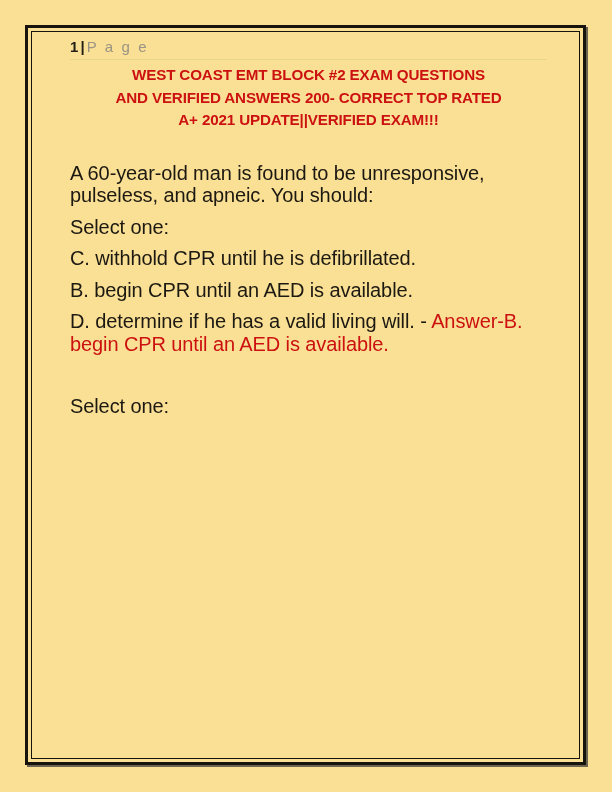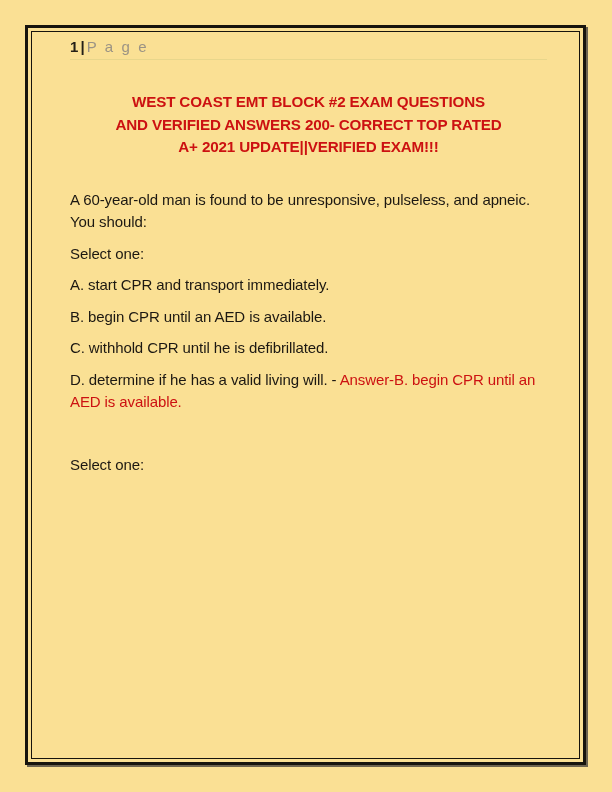--- a/index.html
+++ b/index.html
@@ -69,35 +69,35 @@
   }
   .header-rule {
     margin-top: 5px;
     height: 1px;
     background: #e8d68b;
     width: 100%;
   }
 
   
   .doc-title {
-    margin-top: 31px;
+    margin-top: 4px;
     text-align: center;
     color: #cc1111;
     font-weight: bold;
     font-size: 15.2px;
     line-height: 22.5px;
     letter-spacing: -0.15px;
   }
   .doc-title .tline { display: block; }
 
   
   .body-block { margin-top: 30px; }
   .para {
     color: #1c1812;
-    font-size: 15px;
+    font-size: 20px;
     line-height: 22.5px;
     margin: 0 0 9px 0;
     letter-spacing: -0.1px;
   }
   .para .answer-red { color: #cc1111; }
   .spacer-para { height: 31px; }
 </style>
 </head>
 <body>
 
@@ -113,23 +113,22 @@
 
     <div class="doc-title">
       <span class="tline">WEST COAST EMT BLOCK #2 EXAM QUESTIONS</span>
       <span class="tline">AND VERIFIED ANSWERS 200- CORRECT TOP RATED</span>
       <span class="tline">A+ 2021 UPDATE||VERIFIED EXAM!!!</span>
     </div>
 
     <div class="body-block">
       <p class="para">A 60-year-old man is found to be unresponsive, pulseless, and apneic. You should:</p>
       <p class="para">Select one:</p>
-      <p class="para">A. start CPR and transport immediately.</p>
+      <p class="para">C. withhold CPR until he is defibrillated.</p>
       <p class="para">B. begin CPR until an AED is available.</p>
-      <p class="para">C. withhold CPR until he is defibrillated.</p>
       <p class="para"><span>D. determine if he has a valid living will. - </span><span class="answer-red">Answer-B. begin CPR until an AED is available.</span></p>
     </div>
 
     <div class="spacer-para"></div>
 
     <div>
       <p class="para">Select one:</p>
     </div>
 
   </div>

